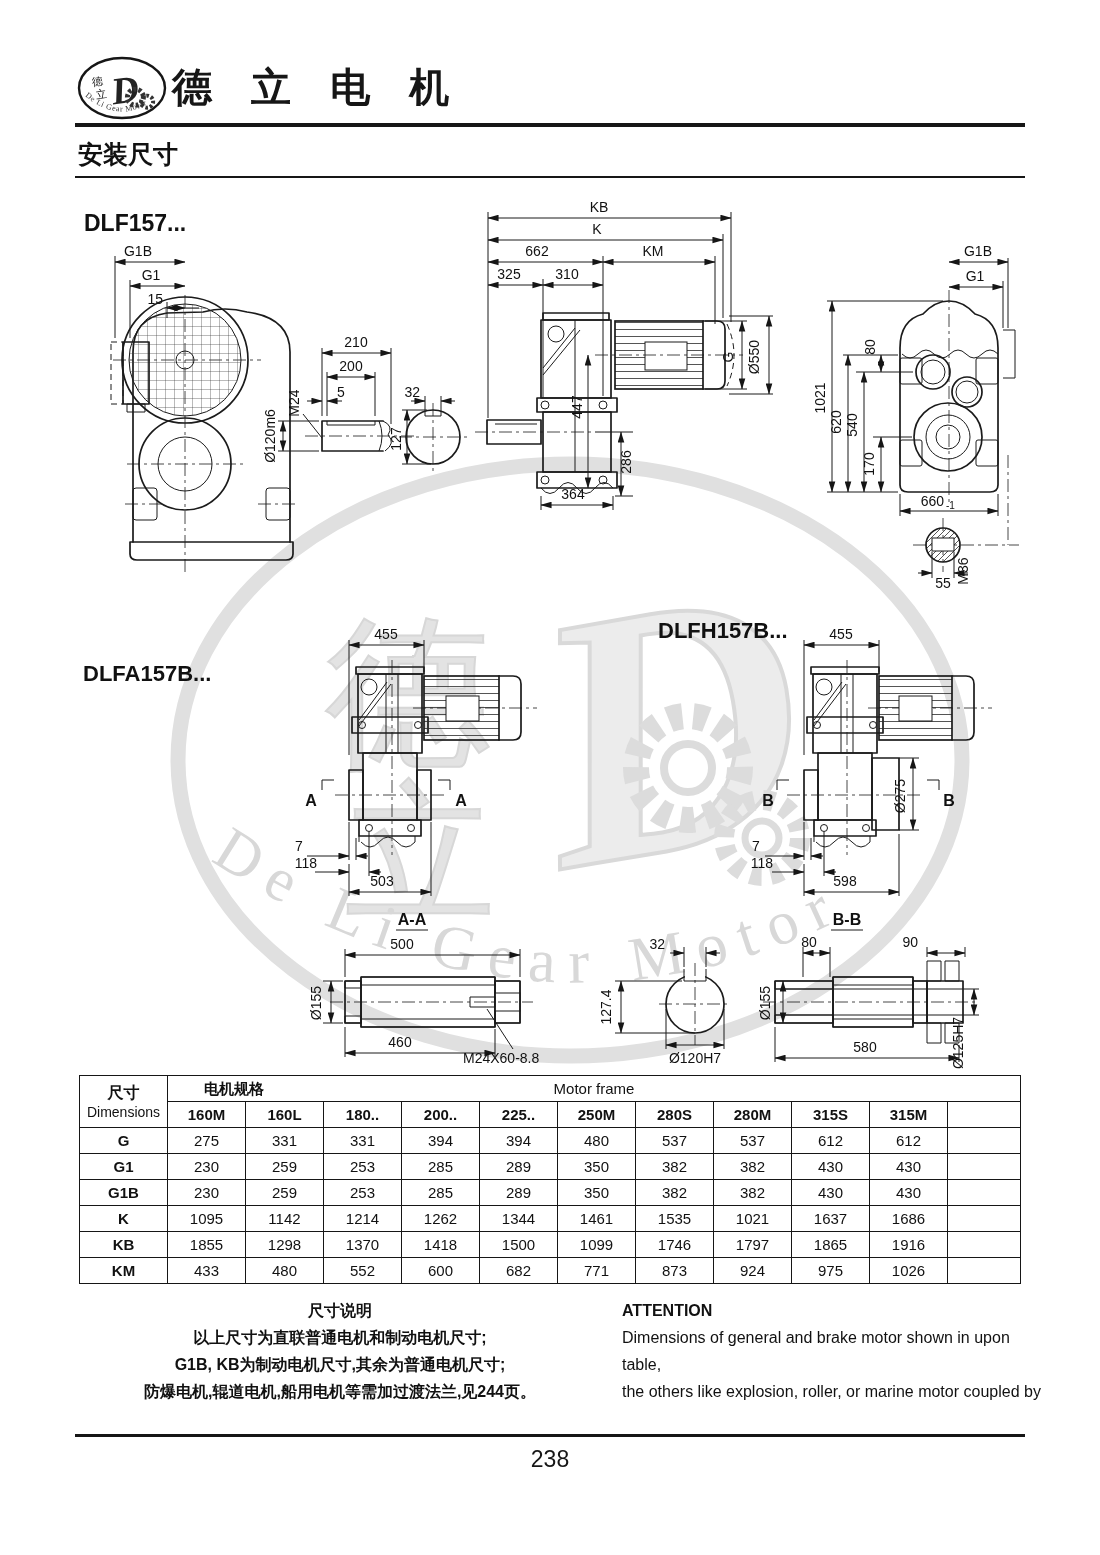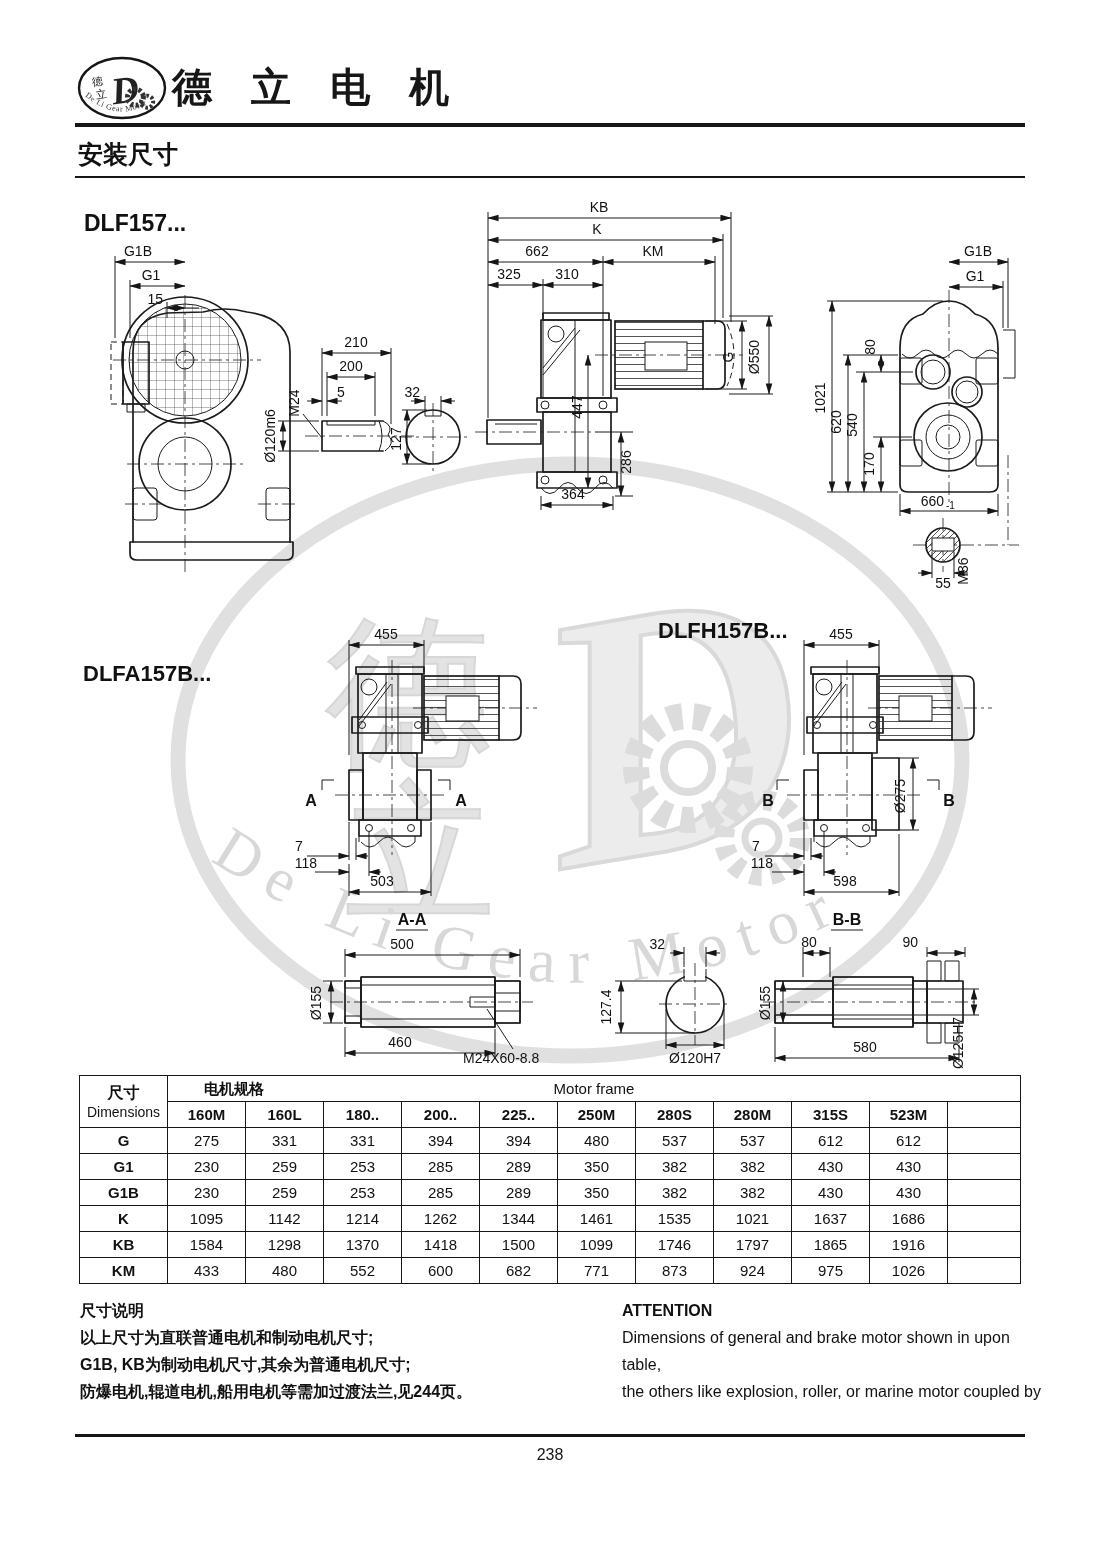--- a/index.html
+++ b/index.html
@@ -33,23 +33,23 @@
   .dims-table tbody th{font-weight:bold;}
   .dims-table tbody td{font-weight:normal;}
   .c-dim div:first-child{font-size:16px;font-weight:bold;}
   .c-dim div:last-child{font-size:14px;font-weight:normal;}
   .c-frame{position:relative;}
   .c-frame .spec{position:absolute;left:8px;top:4px;font-weight:bold;margin-left:28px;}
   .c-frame .frame{font-weight:normal;}
   
   .notes{font-size:16px;line-height:27px;}
   .notes .nt{font-weight:bold;}
-  .notes.cn div{font-weight:600;}
+  .notes.cn div{font-weight:600;text-align:center;}
   .notes.cn .nt{font-weight:bold;}
-  .page-num{left:0;top:1446px;width:1100px;text-align:center;font-size:16px;color:#161616;}
+  .page-num{left:0;top:1446px;width:1100px;text-align:center;font-size:23px;color:#161616;}
   .wm{z-index:0;}
 </style>
 </head>
 <body>
 
 <div class="page">
 
   <div class="abs wm" style="left:140px;top:450px;width:880px;height:630px;">
     <svg width="880" height="630" viewBox="0 0 880 630">
       <ellipse cx="430" cy="310" rx="392" ry="296" fill="none" stroke="#e0e0e0" stroke-width="15"></ellipse>
@@ -526,21 +526,21 @@
         <tr id="cols-row">
             <th>160M</th>
             <th>160L</th>
             <th>180..</th>
             <th>200..</th>
             <th>225..</th>
             <th>250M</th>
             <th>280S</th>
             <th>280M</th>
             <th>315S</th>
-            <th>523M</th>
+            <th>315M</th>
             <th></th>
           </tr>
       </thead>
       <tbody id="table-body">
           <tr>
             <th>G</th>
             <td>275</td>
             <td>331</td>
             <td>331</td>
             <td>394</td>
@@ -589,21 +589,21 @@
             <td>1344</td>
             <td>1461</td>
             <td>1535</td>
             <td>1021</td>
             <td>1637</td>
             <td>1686</td>
             <td></td>
           </tr>
           <tr>
             <th>KB</th>
-            <td>1584</td>
+            <td>1855</td>
             <td>1298</td>
             <td>1370</td>
             <td>1418</td>
             <td>1500</td>
             <td>1099</td>
             <td>1746</td>
             <td>1797</td>
             <td>1865</td>
             <td>1916</td>
             <td></td>

